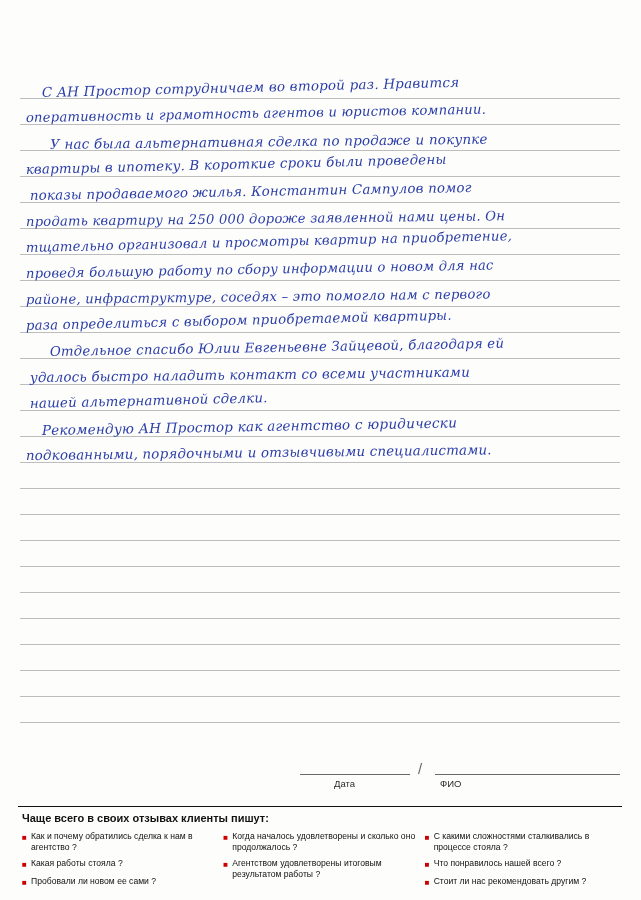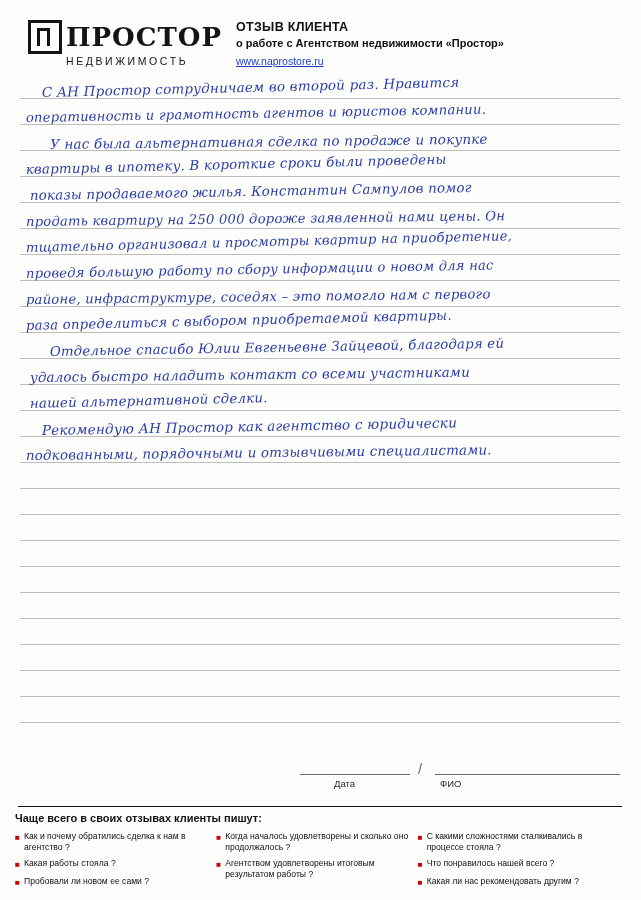--- a/index.html
+++ b/index.html
@@ -176,21 +176,21 @@
   .footer-sep {
     position: absolute;
     left: 18px;
     top: 806px;
     width: 604px;
     height: 1px;
     background: #111;
   }
   .footer {
     position: absolute;
-    left: 15px;
+    left: 22px;
     top: 812px;
     width: 604px;
   }
   .footer-title {
     font-size: 11px;
     font-weight: bold;
     color: #111;
     margin-bottom: 7px;
   }
   .footer-cols {
@@ -218,34 +218,20 @@
     font-size: 8.6px;
     line-height: 11px;
     color: #111;
   }
 </style>
 </head>
 <body>
 
 <div class="page">
 
-  <div class="header">
-    <div class="logo-block">
-      <div class="logo-main">
-        <div class="logo-mark"></div>
-        <div class="logo-word">ПРОСТОР</div>
-      </div>
-      <div class="logo-sub">НЕДВИЖИМОСТЬ</div>
-    </div>
-    <div class="title-block">
-      <div class="title-main">ОТЗЫВ КЛИЕНТА</div>
-      <div class="title-sub">о работе с Агентством недвижимости «Простор»</div>
-      <a class="title-url" href="#">www.naprostore.ru</a>
-    </div>
-  </div>
 
   <div class="ruled">
       <div class="rule-line" style="top: 14px;"></div>
       <div class="rule-line" style="top: 40px;"></div>
       <div class="rule-line" style="top: 66px;"></div>
       <div class="rule-line" style="top: 92px;"></div>
       <div class="rule-line" style="top: 118px;"></div>
       <div class="rule-line" style="top: 144px;"></div>
       <div class="rule-line" style="top: 170px;"></div>
       <div class="rule-line" style="top: 196px;"></div>
@@ -326,19 +312,19 @@
           <div class="fitem">
             <span class="bullet">■</span>
             <span class="fitem-text">С какими сложностями сталкивались в процессе стояла ?</span>
           </div>
           <div class="fitem">
             <span class="bullet">■</span>
             <span class="fitem-text">Что понравилось нашей всего ?</span>
           </div>
           <div class="fitem">
             <span class="bullet">■</span>
-            <span class="fitem-text">Какая ли нас рекомендовать другим ?</span>
+            <span class="fitem-text">Стоит ли нас рекомендовать другим ?</span>
           </div>
         </div>
       </div>
   </div>
 
 </div>
 
 </body></html>

